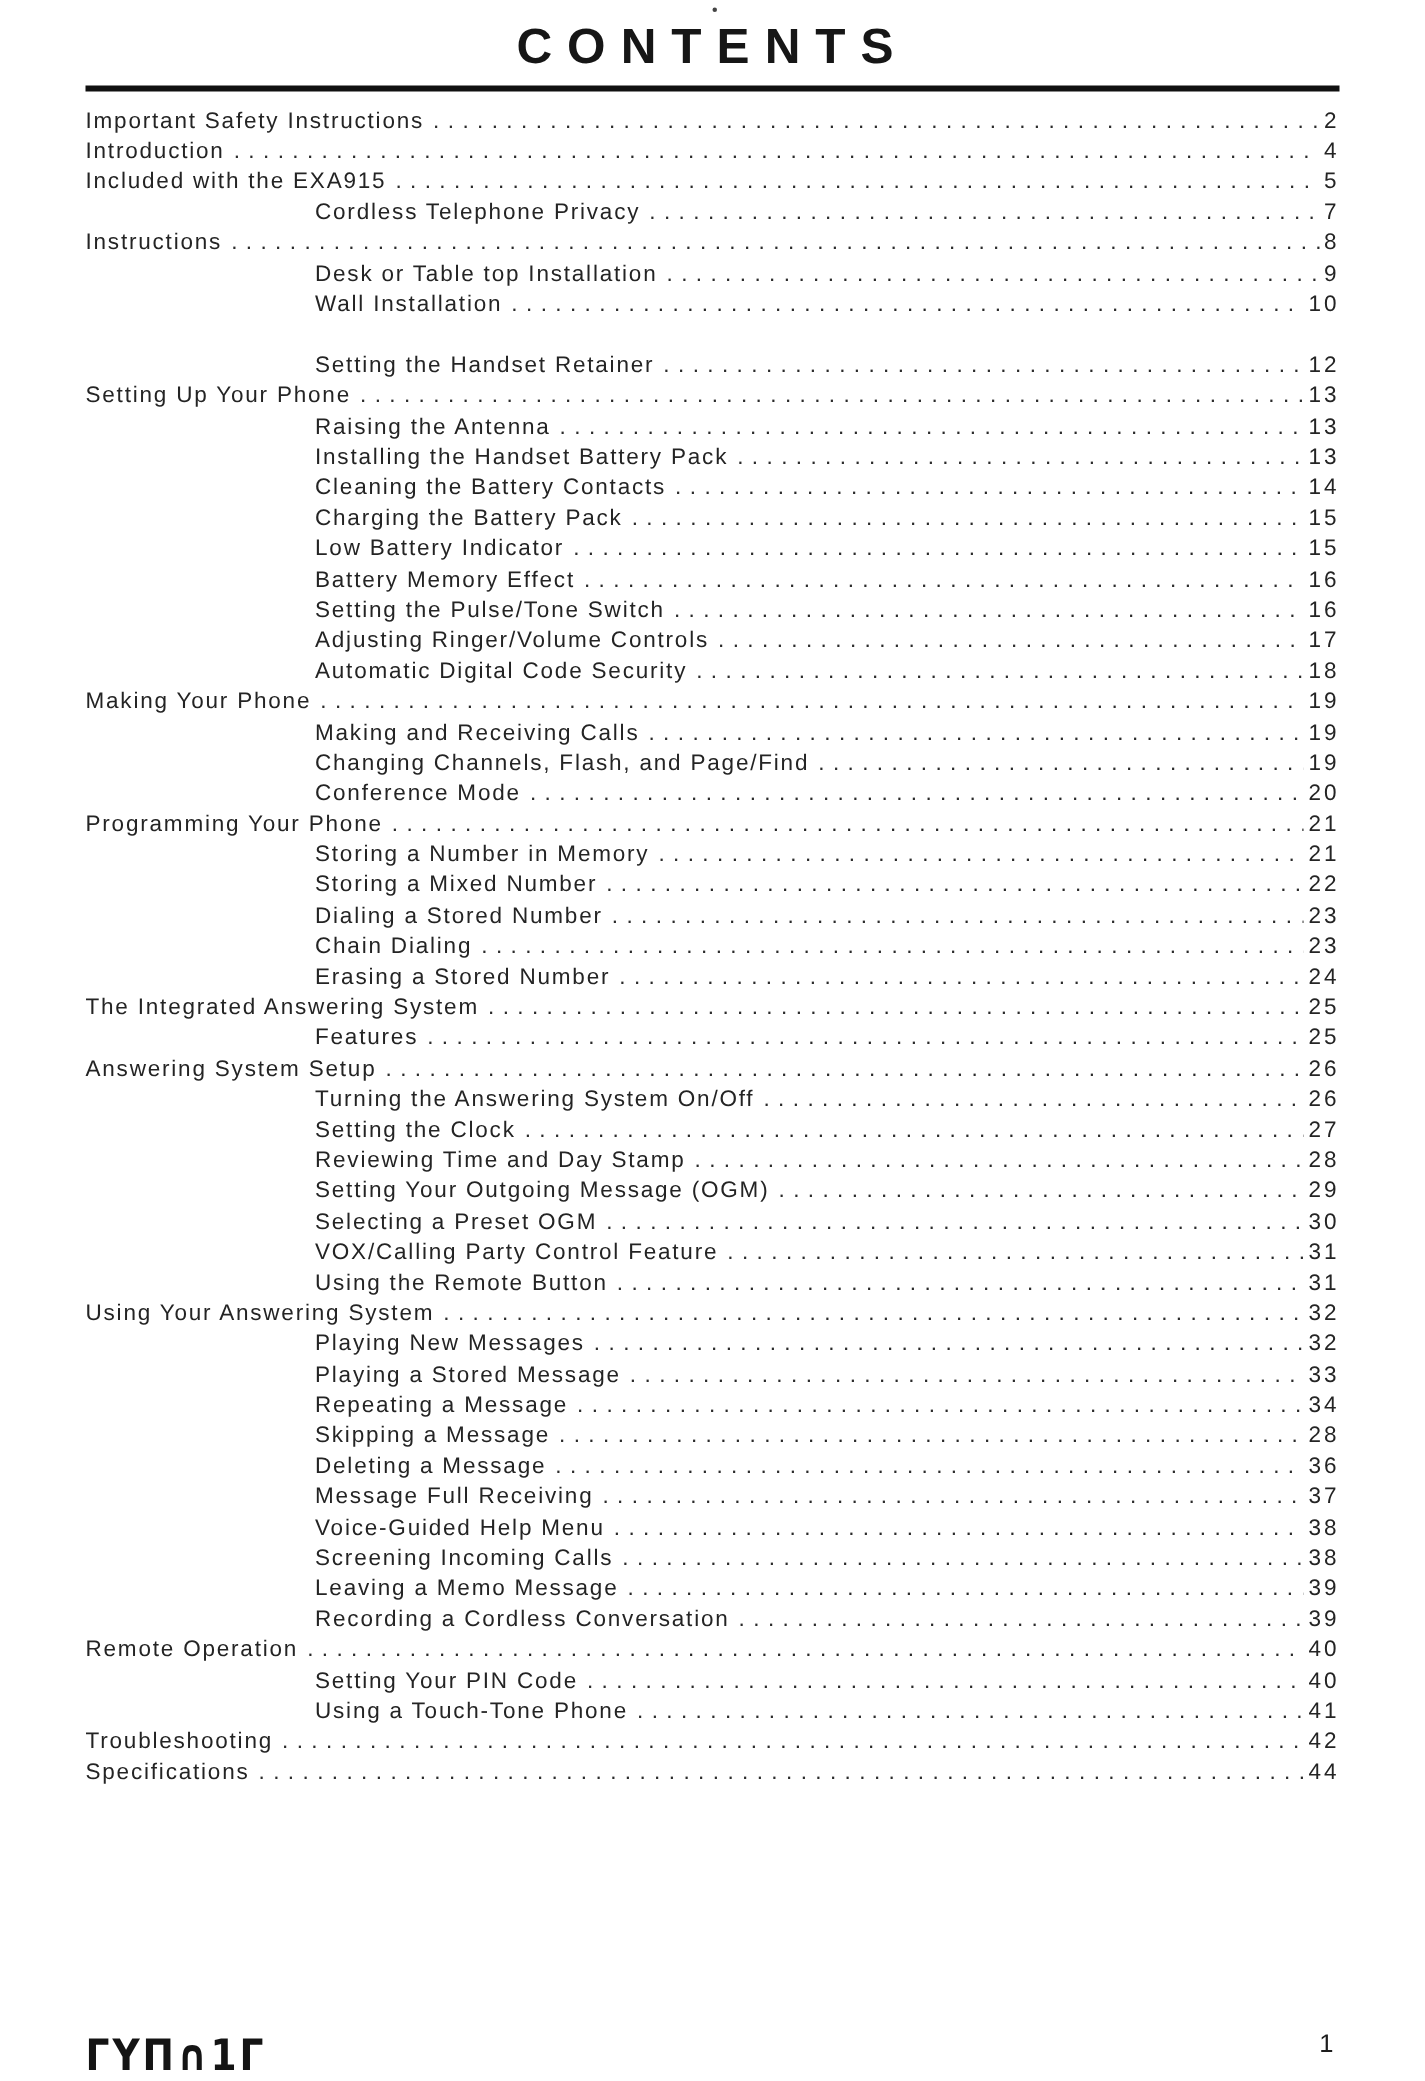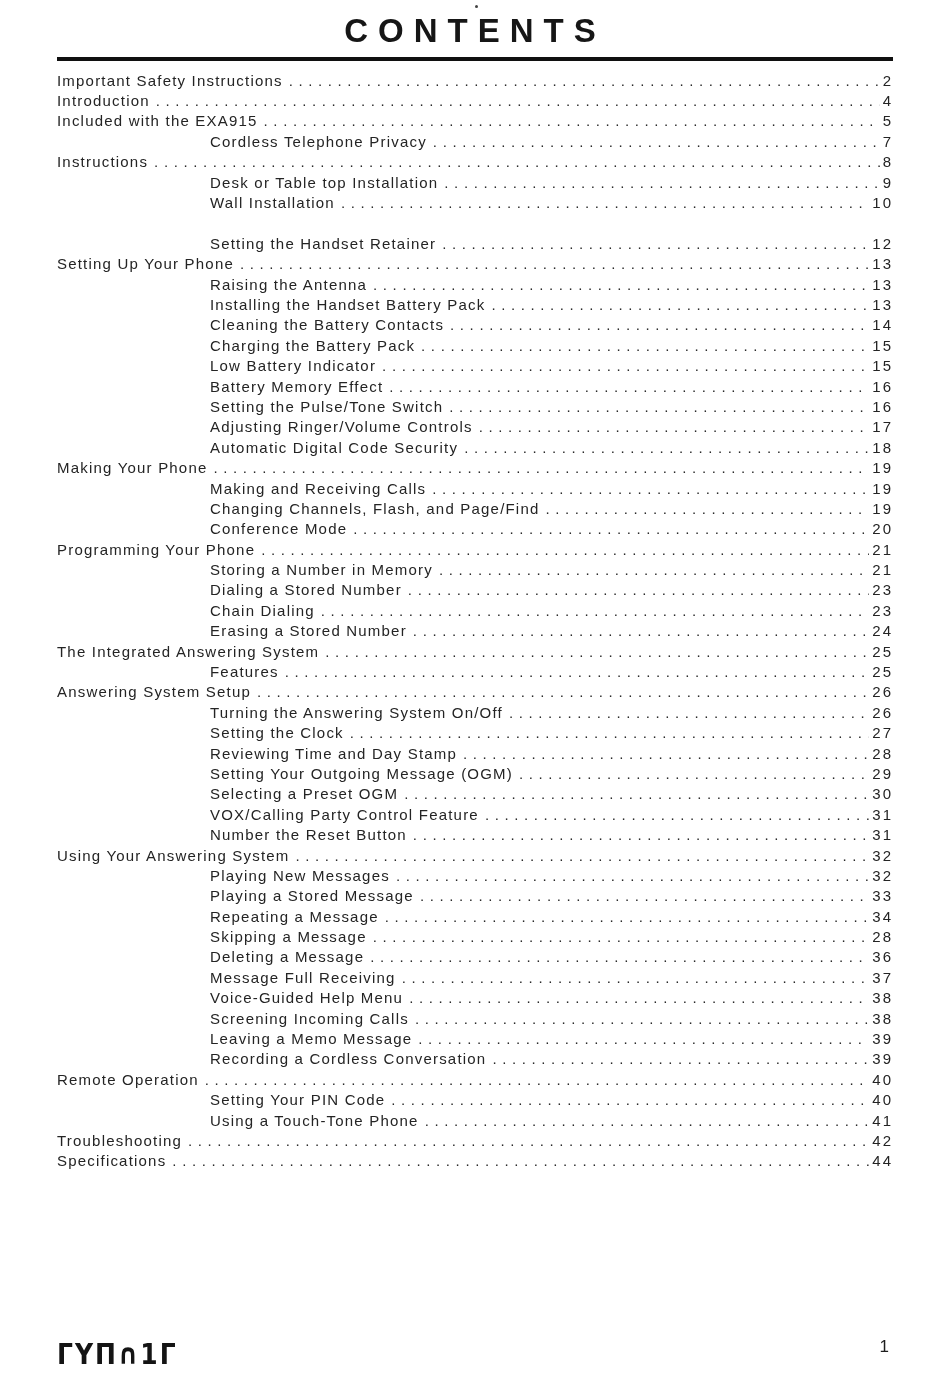--- a/index.html
+++ b/index.html
@@ -79,21 +79,21 @@
   }
   .pg {
     flex: 0 0 auto;
     letter-spacing: 2px;
     text-align: right;
   }
   .footer {
     position: absolute;
     left: 57px;
     right: 57px;
-    bottom: 16px;
+    bottom: 0;
     display: flex;
     justify-content: space-between;
     align-items: flex-end;
   }
   .brand-logo {
     font-family: "DejaVu Sans", sans-serif;
     font-size: 25px;
     font-weight: bold;
     letter-spacing: 2px;
     color: #141414;
@@ -234,20 +234,25 @@
     <span class="label">Programming Your Phone</span>
     <span class="leader"></span>
     <span class="pg">21</span>
   </div>
       <div class="row indent">
     <span class="label">Storing a Number in Memory</span>
     <span class="leader"></span>
     <span class="pg">21</span>
   </div>
       <div class="row indent">
+    <span class="label">Storing a Mixed Number</span>
+    <span class="leader"></span>
+    <span class="pg">22</span>
+  </div>
+      <div class="row indent">
     <span class="label">Dialing a Stored Number</span>
     <span class="leader"></span>
     <span class="pg">23</span>
   </div>
       <div class="row indent">
     <span class="label">Chain Dialing</span>
     <span class="leader"></span>
     <span class="pg">23</span>
   </div>
       <div class="row indent">
@@ -294,21 +299,21 @@
     <span class="label">Selecting a Preset OGM</span>
     <span class="leader"></span>
     <span class="pg">30</span>
   </div>
       <div class="row indent">
     <span class="label">VOX/Calling Party Control Feature</span>
     <span class="leader"></span>
     <span class="pg">31</span>
   </div>
       <div class="row indent">
-    <span class="label">Number the Reset Button</span>
+    <span class="label">Using the Remote Button</span>
     <span class="leader"></span>
     <span class="pg">31</span>
   </div>
       <div class="row">
     <span class="label">Using Your Answering System</span>
     <span class="leader"></span>
     <span class="pg">32</span>
   </div>
       <div class="row indent">
     <span class="label">Playing New Messages</span>

